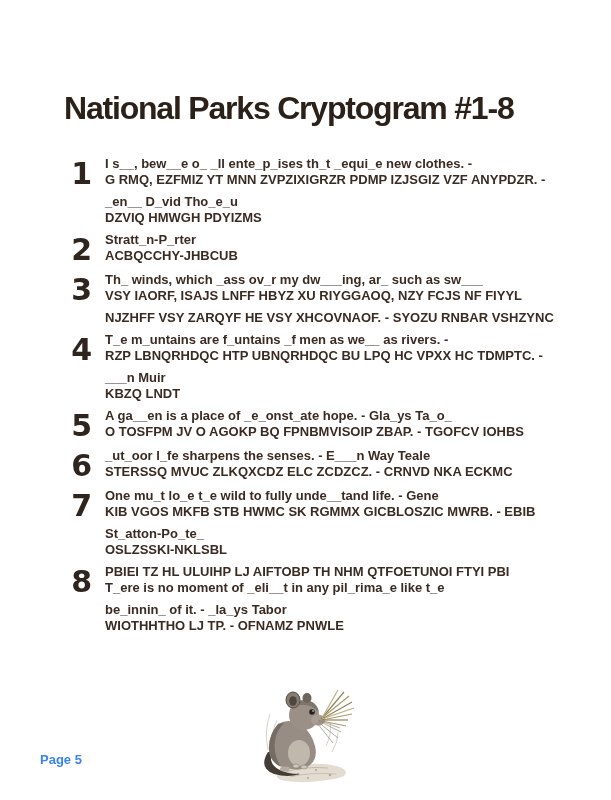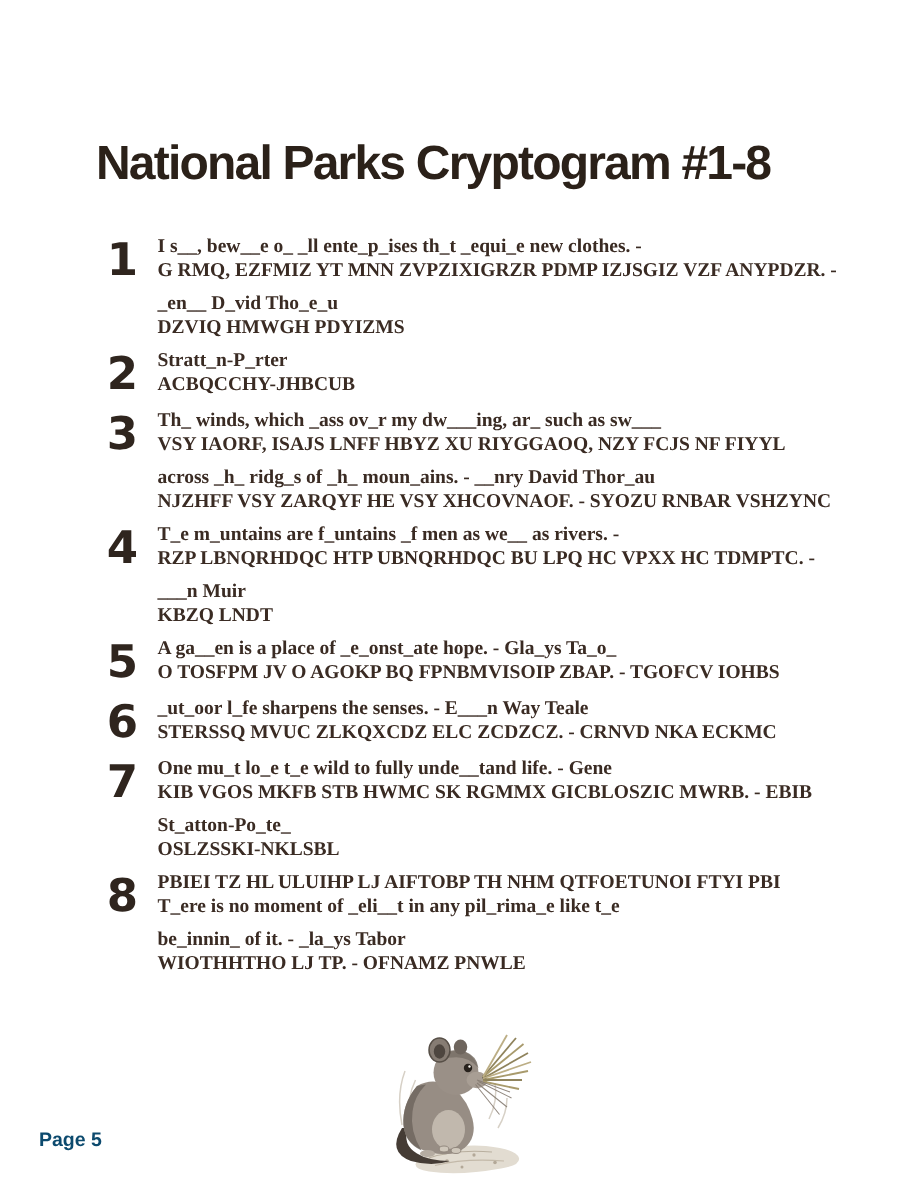--- a/index.html
+++ b/index.html
@@ -20,29 +20,29 @@
   .puzzle { display:flex; align-items:flex-start; margin-bottom:6px; }
   .pnum {
     width:92px; flex:0 0 92px; text-align:right;
     font-family:"DejaVu Sans", sans-serif; font-weight:700;
     font-size:30px; line-height:32px; color:#2f251e; margin-top:2px;
   }
   .pbody { margin-left:13px; }
   .pair { margin-bottom:6px; }
   .pair:last-child { margin-bottom:0; }
   .pline {
-    font-family:Liberation Serif, serif; font-weight:700;
+    font-family:Liberation Sans, sans-serif; font-weight:700;
     font-size:13px; line-height:16px; color:#3a2b23;
     white-space:pre; letter-spacing:0px;
   }
 
   .footer {
-    position:absolute; left:26px; top:752px;
+    position:absolute; left:40px; top:752px;
     font-family:"Liberation Sans", sans-serif; font-weight:700;
-    font-size:13px; color:#0c4a6e;
+    font-size:13px; color:#3b82f6;
   }
 
   .pika { position:absolute; left:246px; top:686px; width:110px; height:100px; }
 </style>
 </head>
 <body>
 
 <div class="page">
 
   <div class="title">National Parks Cryptogram #1-8</div>
@@ -74,21 +74,20 @@
     </div>
 
     <div class="puzzle">
       <div class="pnum">3</div>
       <div class="pbody">
         <div class="pair">
           <div class="pline">Th_ winds, which _ass ov_r my dw___ing, ar_ such as sw___</div>
           <div class="pline">VSY IAORF, ISAJS LNFF HBYZ XU RIYGGAOQ, NZY FCJS NF FIYYL</div>
         </div>
         <div class="pair">
-          <div class="pline">across _h_ ridg_s of _h_ moun_ains. - __nry David Thor_au</div>
           <div class="pline">NJZHFF VSY ZARQYF HE VSY XHCOVNAOF. - SYOZU RNBAR VSHZYNC</div>
         </div>
       </div>
     </div>
 
     <div class="puzzle">
       <div class="pnum">4</div>
       <div class="pbody">
         <div class="pair">
           <div class="pline">T_e m_untains are f_untains _f men as we__ as rivers. -</div>

